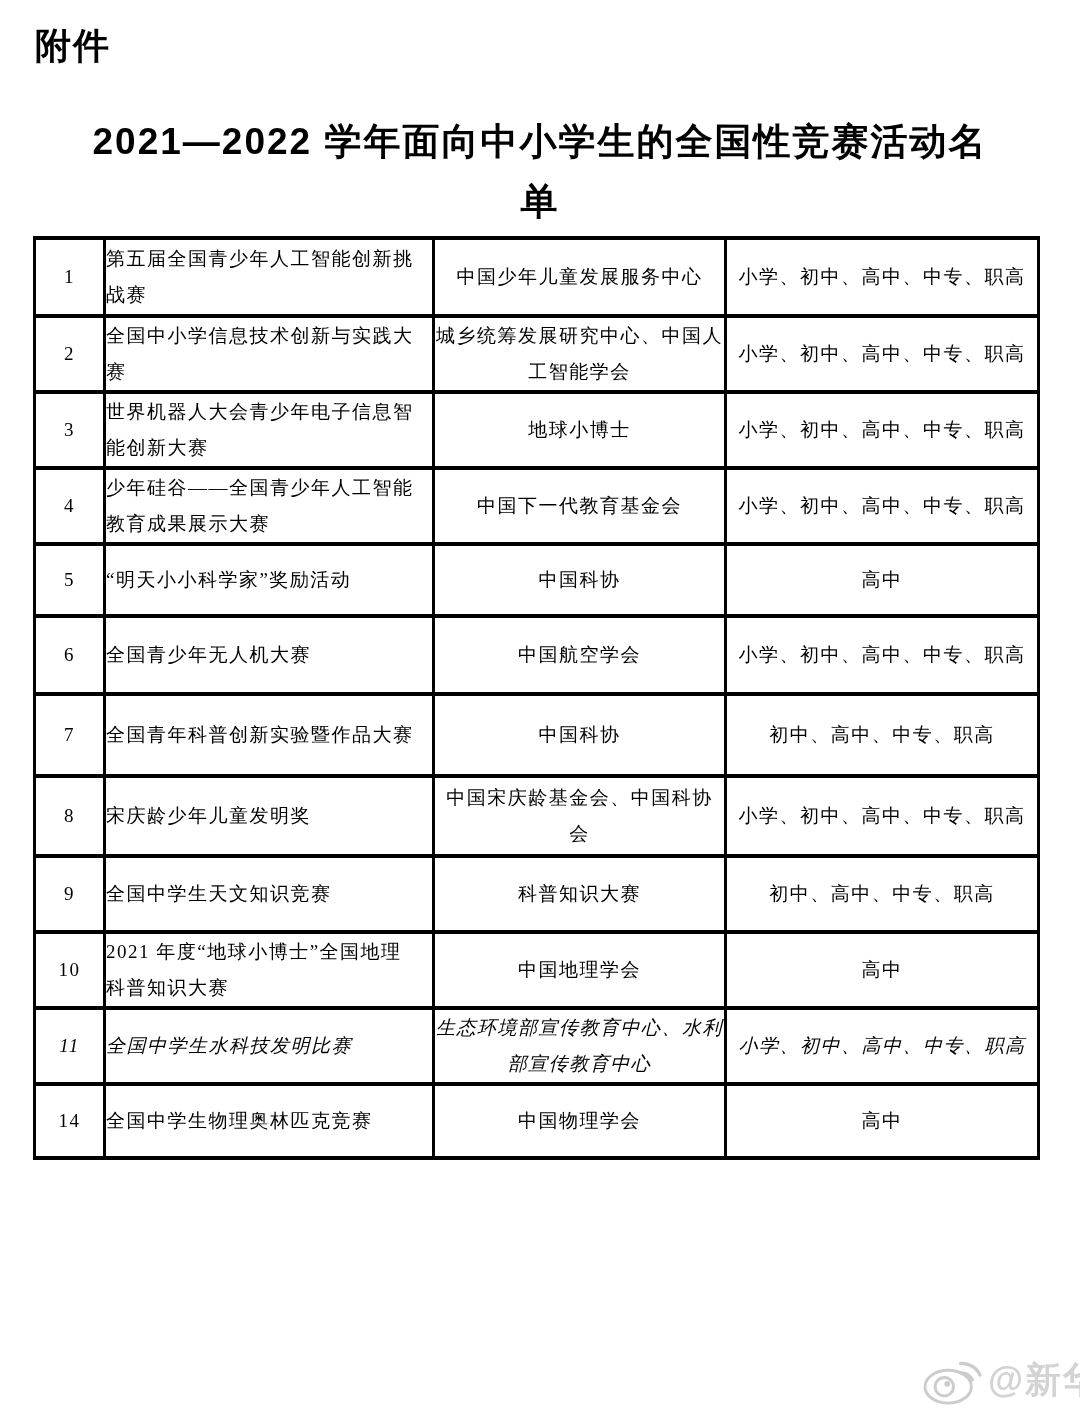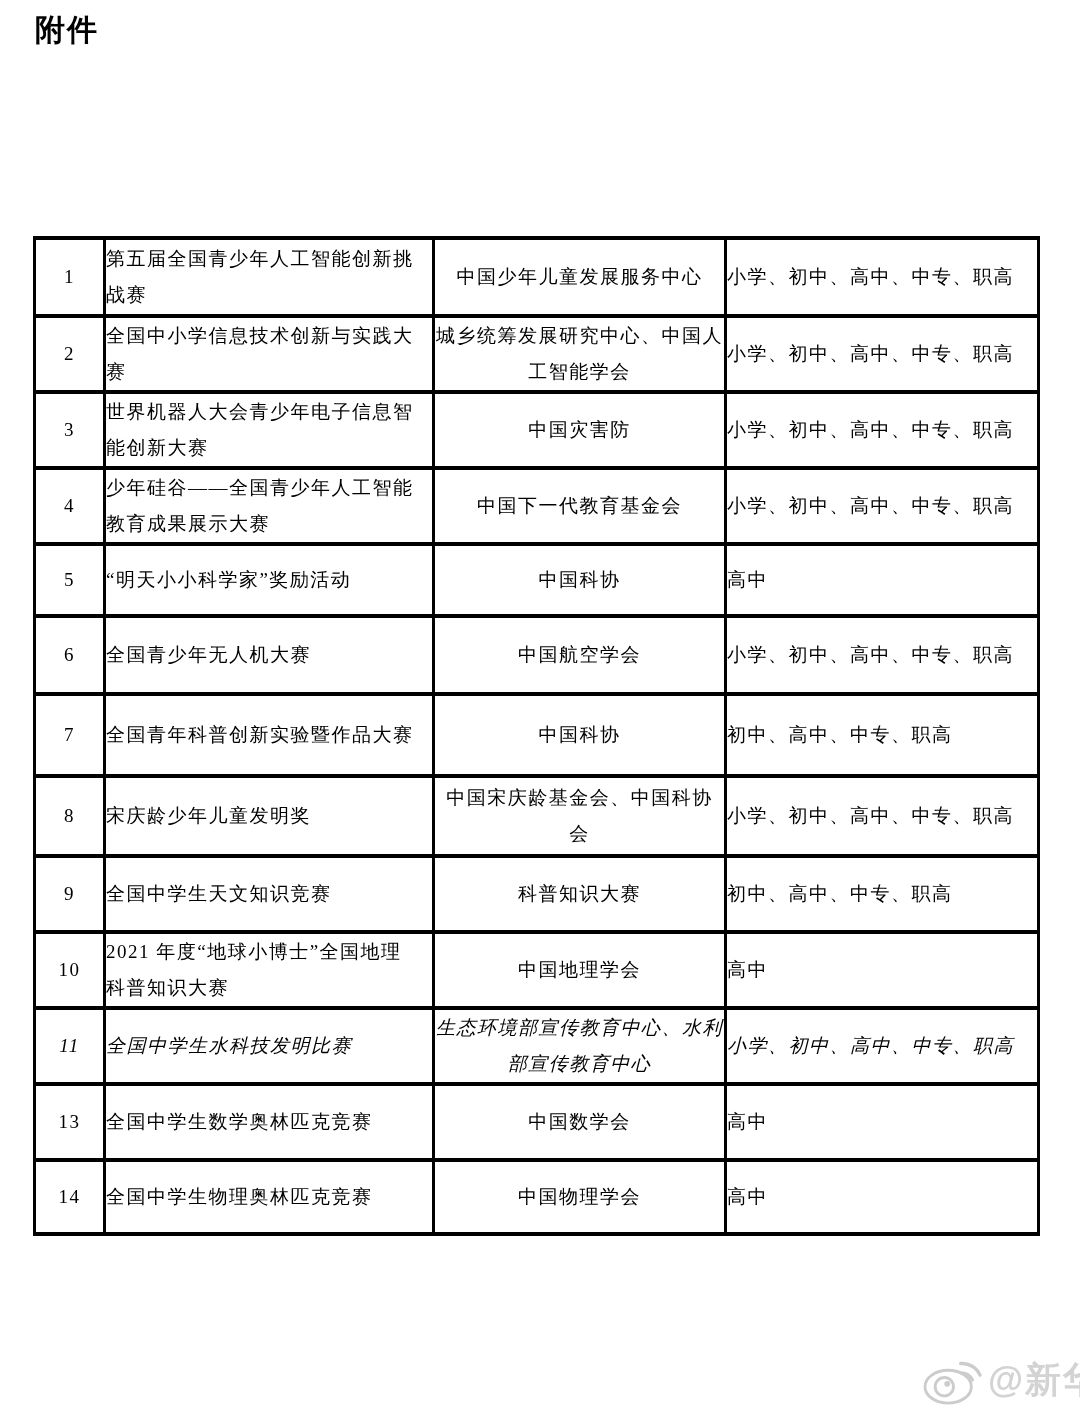--- a/index.html
+++ b/index.html
@@ -8,24 +8,24 @@
     width: 1080px;
     height: 1422px;
     background: #ffffff;
     color: #000000;
     font-family: "Liberation Serif", serif;
     overflow: hidden;
   }
   .attachment {
     position: absolute;
     left: 35px;
-    top: 10px;
+    top: 22px;
     font-family: "Liberation Sans", sans-serif;
     font-weight: 700;
-    font-size: 30px;
+    font-size: 36px;
     letter-spacing: 2px;
   }
   .doc-title {
     position: absolute;
     left: 40px;
     right: 40px;
     top: 112px;
     text-align: center;
     font-family: "Liberation Sans", sans-serif;
     font-weight: 700;
@@ -60,21 +60,21 @@
   }
   .comp-table th {
     font-weight: 400;
     font-size: 20px;
     letter-spacing: 5px;
     text-align: center;
   }
   .cell-num   { text-align: center; font-size: 20px; letter-spacing: 0; }
   .cell-name  { text-align: left; padding-left: 3px; white-space: pre-line; }
   .cell-org   { text-align: center; padding: 0 4px; white-space: pre-line; }
-  .cell-stage { padding: 0 4px; }
+  .cell-stage { text-align: center; padding: 0 4px; }
   .section-cell { text-align: left; padding-left: 22px; font-size: 19px; letter-spacing: 3px; }
   .watermark {
     position: absolute;
     left: 922px;
     top: 1350px;
     display: flex;
     align-items: center;
     gap: 4px;
     z-index: 5;
   }
@@ -87,20 +87,22 @@
     white-space: nowrap;
   }
 </style>
 </head>
 <body>
 
 <div class="page">
 
   <div class="attachment">附件</div>
 
+  <div class="doc-title">2021—2022 学年面向中小学生的全国性竞赛活动名
+单</div>
 
   <table class="comp-table">
     <colgroup>
       <col class="c-num">
         <col class="c-name">
         <col class="c-org">
         <col class="c-stage">
     </colgroup>
     <tbody>
       <tr style="height:78px;">
@@ -115,21 +117,21 @@
         <td class="cell-name">全国中小学信息技术创新与实践大
 赛</td>
         <td class="cell-org">城乡统筹发展研究中心、中国人
 工智能学会</td>
         <td class="cell-stage">小学、初中、高中、中专、职高</td>
       </tr>
       <tr style="height:70px;">
         <td class="cell-num">3</td>
         <td class="cell-name">世界机器人大会青少年电子信息智
 能创新大赛</td>
-        <td class="cell-org">中国灾害防</td>
+        <td class="cell-org">地球小博士</td>
         <td class="cell-stage">小学、初中、高中、中专、职高</td>
       </tr>
       <tr style="height:70px;">
         <td class="cell-num">4</td>
         <td class="cell-name">少年硅谷——全国青少年人工智能
 教育成果展示大赛</td>
         <td class="cell-org">中国下一代教育基金会</td>
         <td class="cell-stage">小学、初中、高中、中专、职高</td>
       </tr>
       <tr style="height:72px;">
@@ -169,26 +171,20 @@
 科普知识大赛</td>
         <td class="cell-org">中国地理学会</td>
         <td class="cell-stage">高中</td>
       </tr>
       <tr style="height:66px;font-style:italic;">
         <td class="cell-num">11</td>
         <td class="cell-name">全国中学生水科技发明比赛</td>
         <td class="cell-org">生态环境部宣传教育中心、水利
 部宣传教育中心</td>
         <td class="cell-stage">小学、初中、高中、中专、职高</td>
-      </tr>
-      <tr style="height:76px;">
-        <td class="cell-num">13</td>
-        <td class="cell-name">全国中学生数学奥林匹克竞赛</td>
-        <td class="cell-org">中国数学会</td>
-        <td class="cell-stage">高中</td>
       </tr>
       <tr style="height:74px;">
         <td class="cell-num">14</td>
         <td class="cell-name">全国中学生物理奥林匹克竞赛</td>
         <td class="cell-org">中国物理学会</td>
         <td class="cell-stage">高中</td>
       </tr>
     </tbody>
   </table>
 

